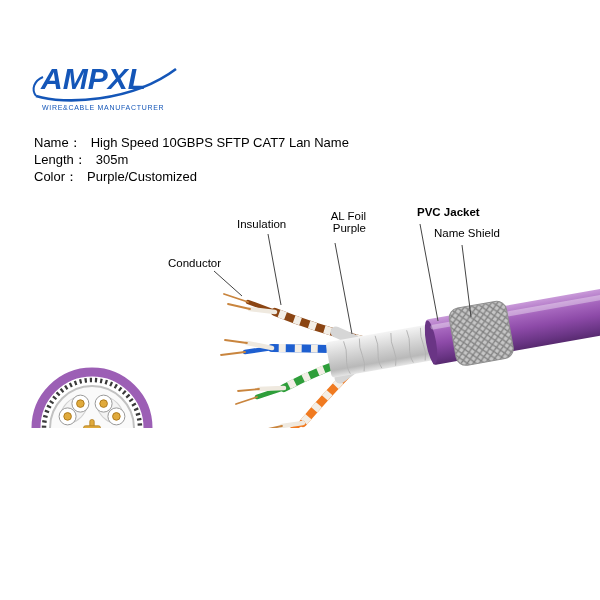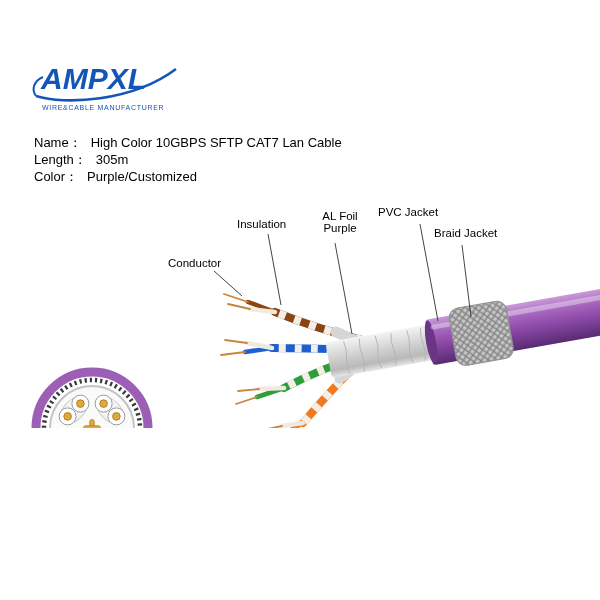--- a/index.html
+++ b/index.html
@@ -6,37 +6,37 @@
   .stage{
     position:relative;width:600px;height:428px;background:#ffffff;overflow:hidden;
     font-family:"Liberation Sans", sans-serif;color:#000;
   }
   .art{position:absolute;left:0;top:0;width:600px;height:600px;}
   .logo{position:absolute;left:28px;top:58px;width:170px;height:60px;}
   .specs{position:absolute;left:34px;top:134px;font-size:13px;line-height:17px;}
   .spec-row{white-space:nowrap;}
   .spec-label{display:inline-block;padding-right:9px;}
   .dlabel{position:absolute;font-size:11.5px;color:#000;white-space:nowrap;}
-  .dlabel.center{text-align:center;}
+  .dlabel.center{text-align:right;}
 </style>
 </head>
 <body>
 
 <div class="stage">
 
   <svg class="logo" viewBox="0 0 170 60">
     <path d="M8 38 C 36 47 104 44 148 11" fill="none" stroke="#1456b8" stroke-width="2.6"></path>
     <path d="M8 38 C 3 31 6 23 15 19" fill="none" stroke="#1456b8" stroke-width="2"></path>
     <text x="13" y="31" font-size="30" font-style="italic" font-weight="bold" fill="#1456b8">AMPXL</text>
     <text x="14" y="52" font-size="7" letter-spacing="0.7" fill="#1456b8">WIRE&amp;CABLE MANUFACTURER</text>
   </svg>
 
   <div class="specs">
     <div class="spec-row">
-      <span class="spec-label">Name：</span><span>High Color 10GBPS SFTP CAT7 Lan Cable</span>
+      <span class="spec-label">Name：</span><span>High Speed 10GBPS SFTP CAT7 Lan Name</span>
     </div>
     <div class="spec-row">
       <span class="spec-label">Length：</span><span>305m</span>
     </div>
     <div class="spec-row">
       <span class="spec-label">Color：</span><span>Purple/Customized</span>
     </div>
   </div>
 
   <svg class="art" viewBox="0 0 600 600">
@@ -170,16 +170,16 @@
       </g>
     </g>
   </svg>
 
   <div class="dlabel" style="left:168px;top:257px;">Conductor</div>
   <div class="dlabel" style="left:237px;top:218px;">Insulation</div>
   <div class="dlabel center" style="left:314px;top:210px;width:52px;">
     <div>AL Foil</div>
     <div>Purple</div>
   </div>
-  <div class="dlabel" style="left:378px;top:206px;">PVC Jacket</div>
-  <div class="dlabel" style="left:434px;top:227px;">Braid Jacket</div>
+  <div class="dlabel" style="left:417px;top:206px;font-weight:bold;">PVC Jacket</div>
+  <div class="dlabel" style="left:434px;top:227px;">Name Shield</div>
 
 </div>
 
 </body></html>

